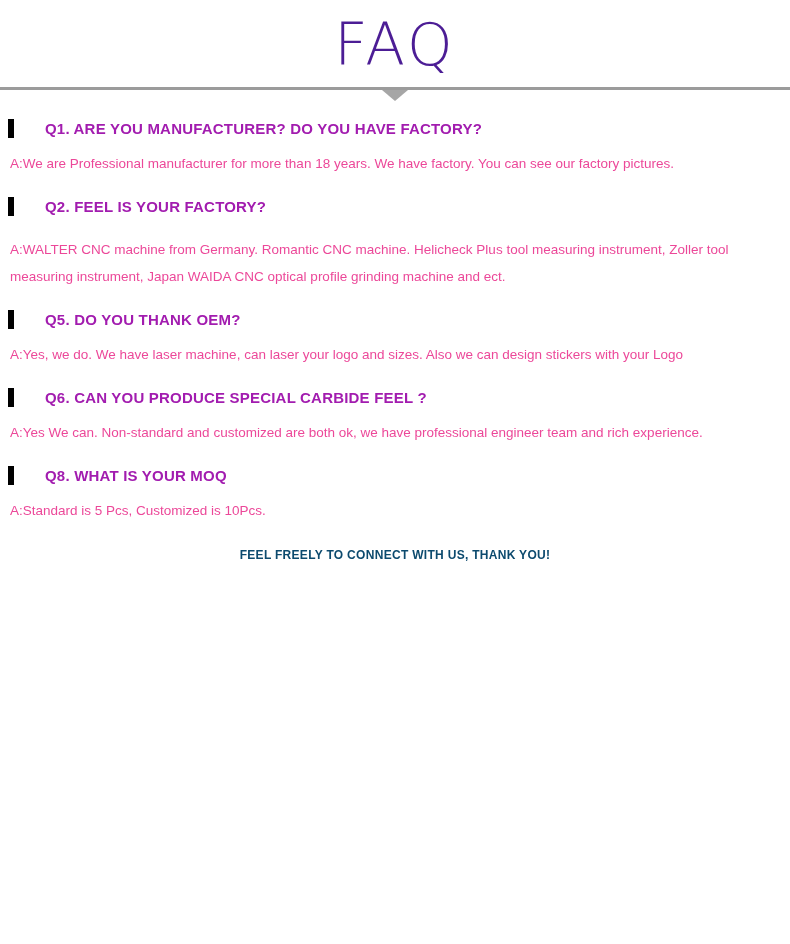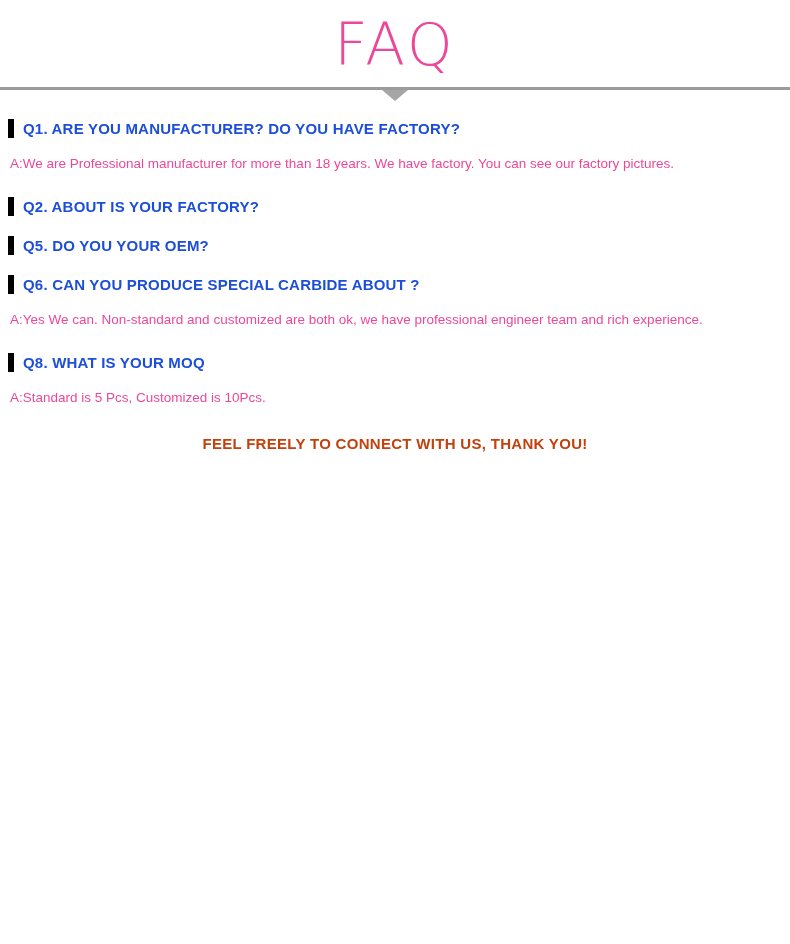--- a/index.html
+++ b/index.html
@@ -15,21 +15,21 @@
     color: #333333;
   }
   .page-title {
     margin: 0;
     padding-top: 12px;
     text-align: center;
     font-family: "DejaVu Sans", "Liberation Sans", sans-serif;
     font-weight: 200;
     font-size: 58px;
     line-height: 1.15;
-    color: #ec4899;
+    color: #4c1d95;
     letter-spacing: 3px;
   }
   .divider {
     position: relative;
     margin-top: 8px;
     height: 24px;
   }
   .divider-line {
     width: 100%;
     height: 3px;
@@ -60,36 +60,37 @@
   .q-bar {
     flex: 0 0 auto;
     width: 6px;
     height: 19px;
     background: #000000;
     margin-right: 9px;
   }
   .q-text {
     font-size: 15px;
     font-weight: 700;
-    color: #1d4ed8;
+    color: #a21caf;
     letter-spacing: 0.2px;
+    margin-left: 22px;
   }
   .faq-answer {
     margin: 0;
     font-size: 13.5px;
     color: #ec4899;
     line-height: 2.0;
     padding-left: 2px;
   }
   .footer-text {
     margin-top: 24px;
     text-align: center;
-    font-size: 15px;
+    font-size: 12px;
     font-weight: 700;
-    color: #c2410c;
+    color: #0c4a6e;
     letter-spacing: 0.3px;
   }
 </style>
 </head>
 <body>
 
 <header>
   <h1 class="page-title">FAQ</h1>
   <div class="divider">
     <div class="divider-line"></div>
@@ -102,41 +103,43 @@
     <div class="faq-question">
       <span class="q-bar"></span>
       <span class="q-text">Q1. ARE YOU MANUFACTURER? DO YOU HAVE FACTORY?</span>
     </div>
     <p class="faq-answer">A:We are Professional manufacturer for more than 18 years. We have factory. You can see our factory pictures.</p>
   </section>
 
   <section class="faq-item">
     <div class="faq-question">
       <span class="q-bar"></span>
-      <span class="q-text">Q2. ABOUT IS YOUR FACTORY?</span>
+      <span class="q-text">Q2. FEEL IS YOUR FACTORY?</span>
     </div>
   </section>
 
   <section class="faq-item">
+    <p class="faq-answer">A:WALTER CNC machine from Germany. Romantic CNC machine. Helicheck Plus tool measuring instrument, Zoller tool measuring instrument, Japan WAIDA CNC optical profile grinding machine and ect.</p>
   </section>
 
   <section class="faq-item">
   </section>
 
   <section class="faq-item">
     <div class="faq-question">
       <span class="q-bar"></span>
-      <span class="q-text">Q5. DO YOU YOUR OEM?</span>
+      <span class="q-text">Q5. DO YOU THANK OEM?</span>
     </div>
+    <p class="faq-answer">A:Yes, we do. We have laser machine, can laser your logo and sizes. Also we can design stickers with your Logo</p>
   </section>
 
   <section class="faq-item">
     <div class="faq-question">
       <span class="q-bar"></span>
-      <span class="q-text">Q6. CAN YOU PRODUCE SPECIAL CARBIDE ABOUT ?</span>
+      <span class="q-text">Q6. CAN YOU PRODUCE SPECIAL CARBIDE FEEL ?</span>
     </div>
     <p class="faq-answer">A:Yes We can. Non-standard and customized are both ok, we have professional engineer team and rich experience.</p>
   </section>
 
 
   <section class="faq-item">
     <div class="faq-question">
       <span class="q-bar"></span>
       <span class="q-text">Q8. WHAT IS YOUR MOQ</span>
     </div>

